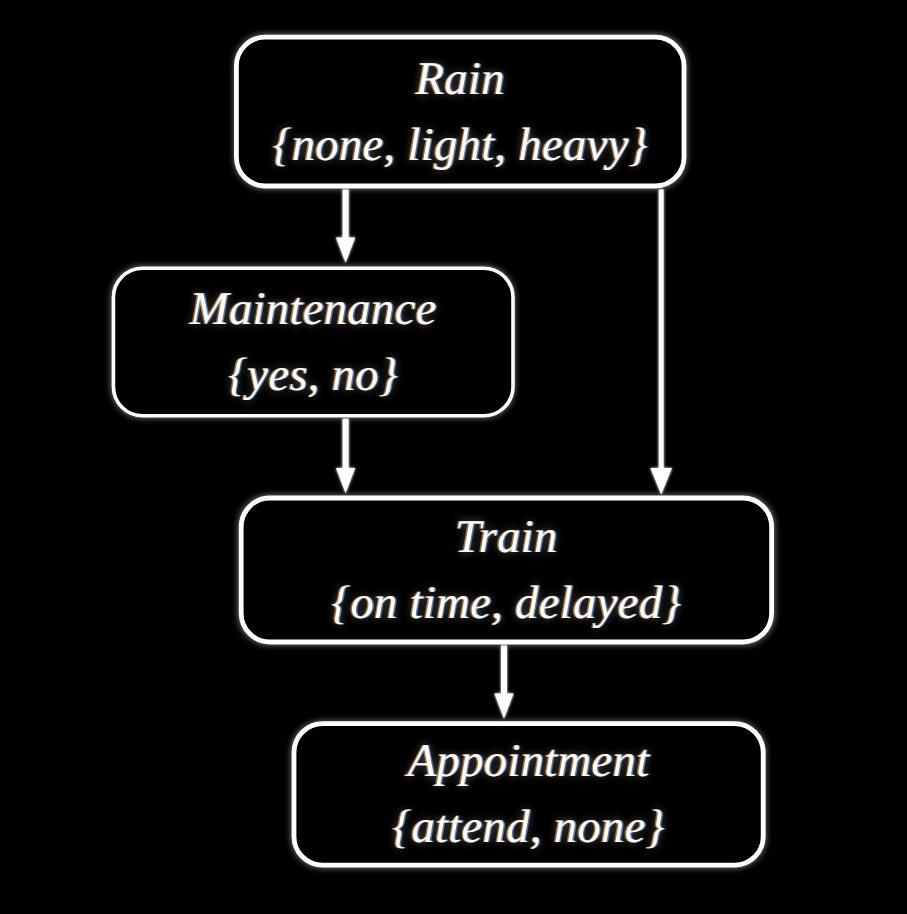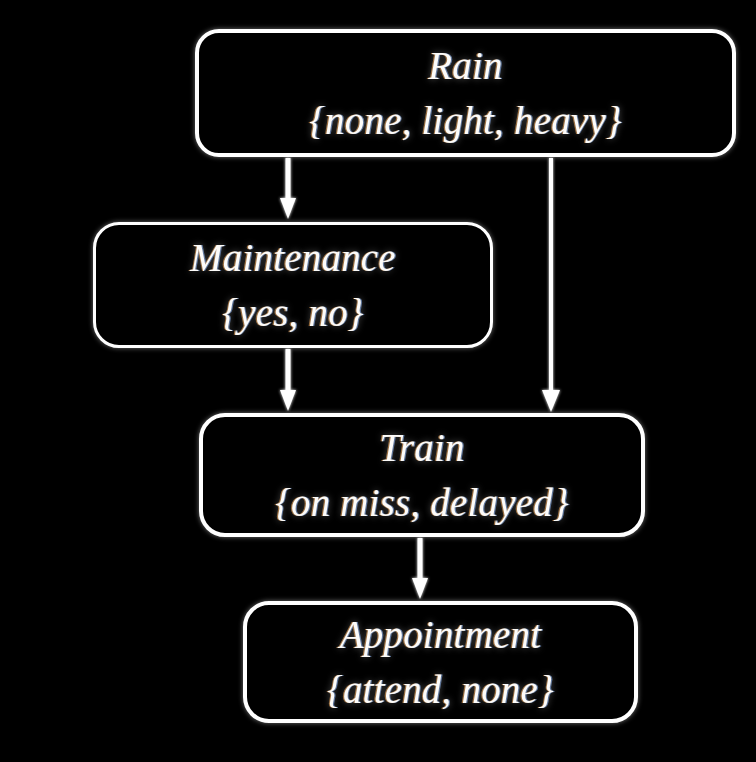--- a/index.html
+++ b/index.html
@@ -95,33 +95,33 @@
         <polygon points="280,390 296,390 288,411" fill="#ffffff"></polygon>
       </g>
 
       <g>
         <line x1="420" y1="538" x2="420" y2="580" stroke="#ffffff" stroke-width="5"></line>
         <polygon points="412,578 428,578 420,599" fill="#ffffff"></polygon>
       </g>
     </g>
   </svg>
 
-  <div class="node" style="left:195px; top:29px; width:541px; height:128px;border-radius:24px;">
+  <div class="node" style="left:195px; top:29px; width:377px; height:128px;">
     <span class="node-label">Rain</span>
     <span class="node-states">{none, light, heavy}</span>
   </div>
 
-  <div class="node thin" style="left:93px; top:222px; width:400px; height:126px;">
+  <div class="node thin" style="left:93px; top:222px; width:336px; height:126px;">
     <span class="node-label">Maintenance</span>
     <span class="node-states">{yes, no}</span>
   </div>
 
   <div class="node" style="left:199px; top:413px; width:446px; height:124px;">
     <span class="node-label">Train</span>
-    <span class="node-states">{on miss, delayed}</span>
+    <span class="node-states">{on time, delayed}</span>
   </div>
 
   <div class="node" style="left:243px; top:601px; width:395px; height:122px;">
     <span class="node-label">Appointment</span>
     <span class="node-states">{attend, none}</span>
   </div>
 
 </div>
 
 </body></html>

